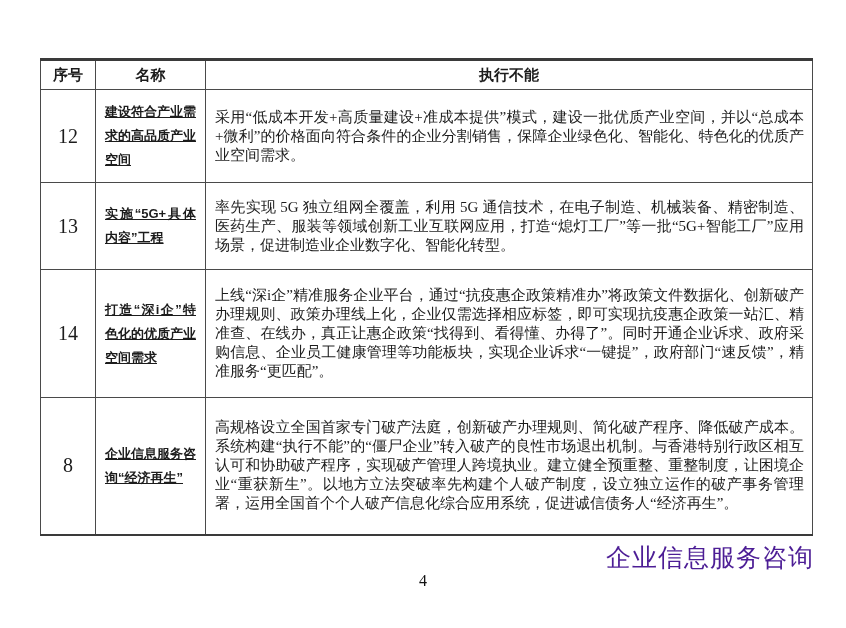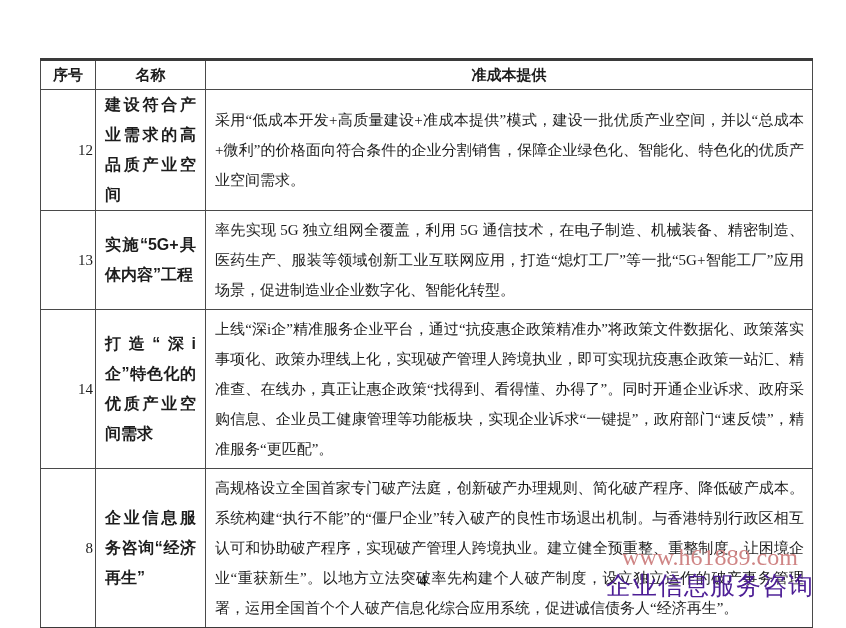--- a/index.html
+++ b/index.html
@@ -39,36 +39,37 @@
   tr.row-14 { height: 128px; }
   tr.row-15 { height: 137px; }
   th.hdr {
     font-family: "Liberation Sans", "DejaVu Sans", sans-serif;
     font-weight: bold;
     font-size: 15px;
     text-align: center;
     padding: 2px;
   }
   td.num-cell {
-    text-align: right;
-    font-size: 15px;
+    text-align: center;
+    font-size: 20px;
     font-family: "Liberation Serif", serif;
     padding: 0 2px;
   }
   td.name-cell {
     font-family: "Liberation Sans", "DejaVu Sans", sans-serif;
     font-weight: bold;
-    font-size: 16px;
-    line-height: 30px;
+    font-size: 13px;
+    line-height: 24px;
     text-align: justify;
     padding: 0 9px;
+    text-decoration: underline;
   }
   td.content-cell {
     font-size: 15px;
-    line-height: 30px;
+    line-height: 19px;
     text-align: justify;
     padding: 4px 8px 4px 9px;
   }
   .page-number {
     position: absolute;
     left: 0;
     right: 0;
     top: 572px;
     text-align: center;
     font-size: 16px;
@@ -100,47 +101,46 @@
   <table class="main-table">
     <colgroup>
       <col style="width:55px">
       <col style="width:110px">
       <col style="width:607px">
     </colgroup>
     <thead>
       <tr class="header-row">
         <th class="hdr">序号</th>
         <th class="hdr">名称</th>
-        <th class="hdr">准成本提供</th>
+        <th class="hdr">执行不能</th>
       </tr>
     </thead>
     <tbody>
       <tr class="row-12">
         <td class="num-cell">12</td>
         <td class="name-cell">建设符合产业需求的高品质产业空间</td>
         <td class="content-cell">采用“低成本开发+高质量建设+准成本提供”模式，建设一批优质产业空间，并以“总成本+微利”的价格面向符合条件的企业分割销售，保障企业绿色化、智能化、特色化的优质产业空间需求。</td>
       </tr>
       <tr class="row-13">
         <td class="num-cell">13</td>
         <td class="name-cell">实施“5G+具体内容”工程</td>
         <td class="content-cell">率先实现 5G 独立组网全覆盖，利用 5G 通信技术，在电子制造、机械装备、精密制造、医药生产、服装等领域创新工业互联网应用，打造“熄灯工厂”等一批“5G+智能工厂”应用场景，促进制造业企业数字化、智能化转型。</td>
       </tr>
       <tr class="row-14">
         <td class="num-cell">14</td>
         <td class="name-cell">打造“深i企”特色化的优质产业空间需求</td>
-        <td class="content-cell">上线“深i企”精准服务企业平台，通过“抗疫惠企政策精准办”将政策文件数据化、政策落实事项化、政策办理线上化，实现破产管理人跨境执业，即可实现抗疫惠企政策一站汇、精准查、在线办，真正让惠企政策“找得到、看得懂、办得了”。同时开通企业诉求、政府采购信息、企业员工健康管理等功能板块，实现企业诉求“一键提”，政府部门“速反馈”，精准服务“更匹配”。</td>
+        <td class="content-cell">上线“深i企”精准服务企业平台，通过“抗疫惠企政策精准办”将政策文件数据化、创新破产办理规则、政策办理线上化，企业仅需选择相应标签，即可实现抗疫惠企政策一站汇、精准查、在线办，真正让惠企政策“找得到、看得懂、办得了”。同时开通企业诉求、政府采购信息、企业员工健康管理等功能板块，实现企业诉求“一键提”，政府部门“速反馈”，精准服务“更匹配”。</td>
       </tr>
       <tr class="row-15">
         <td class="num-cell">8</td>
         <td class="name-cell">企业信息服务咨询“经济再生”</td>
         <td class="content-cell">高规格设立全国首家专门破产法庭，创新破产办理规则、简化破产程序、降低破产成本。系统构建“执行不能”的“僵尸企业”转入破产的良性市场退出机制。与香港特别行政区相互认可和协助破产程序，实现破产管理人跨境执业。建立健全预重整、重整制度，让困境企业“重获新生”。以地方立法突破率先构建个人破产制度，设立独立运作的破产事务管理署，运用全国首个个人破产信息化综合应用系统，促进诚信债务人“经济再生”。</td>
       </tr>
     </tbody>
   </table>
 
   <div class="page-number">4</div>
 
   <div class="watermark">
-    <div class="wm-url" style="color: rgb(207, 133, 133);">www.h61889.com</div>
     <div class="wm-caption" style="color: #4c1d95;">企业信息服务咨询</div>
   </div>
 
 </div>
 
 </body></html>

